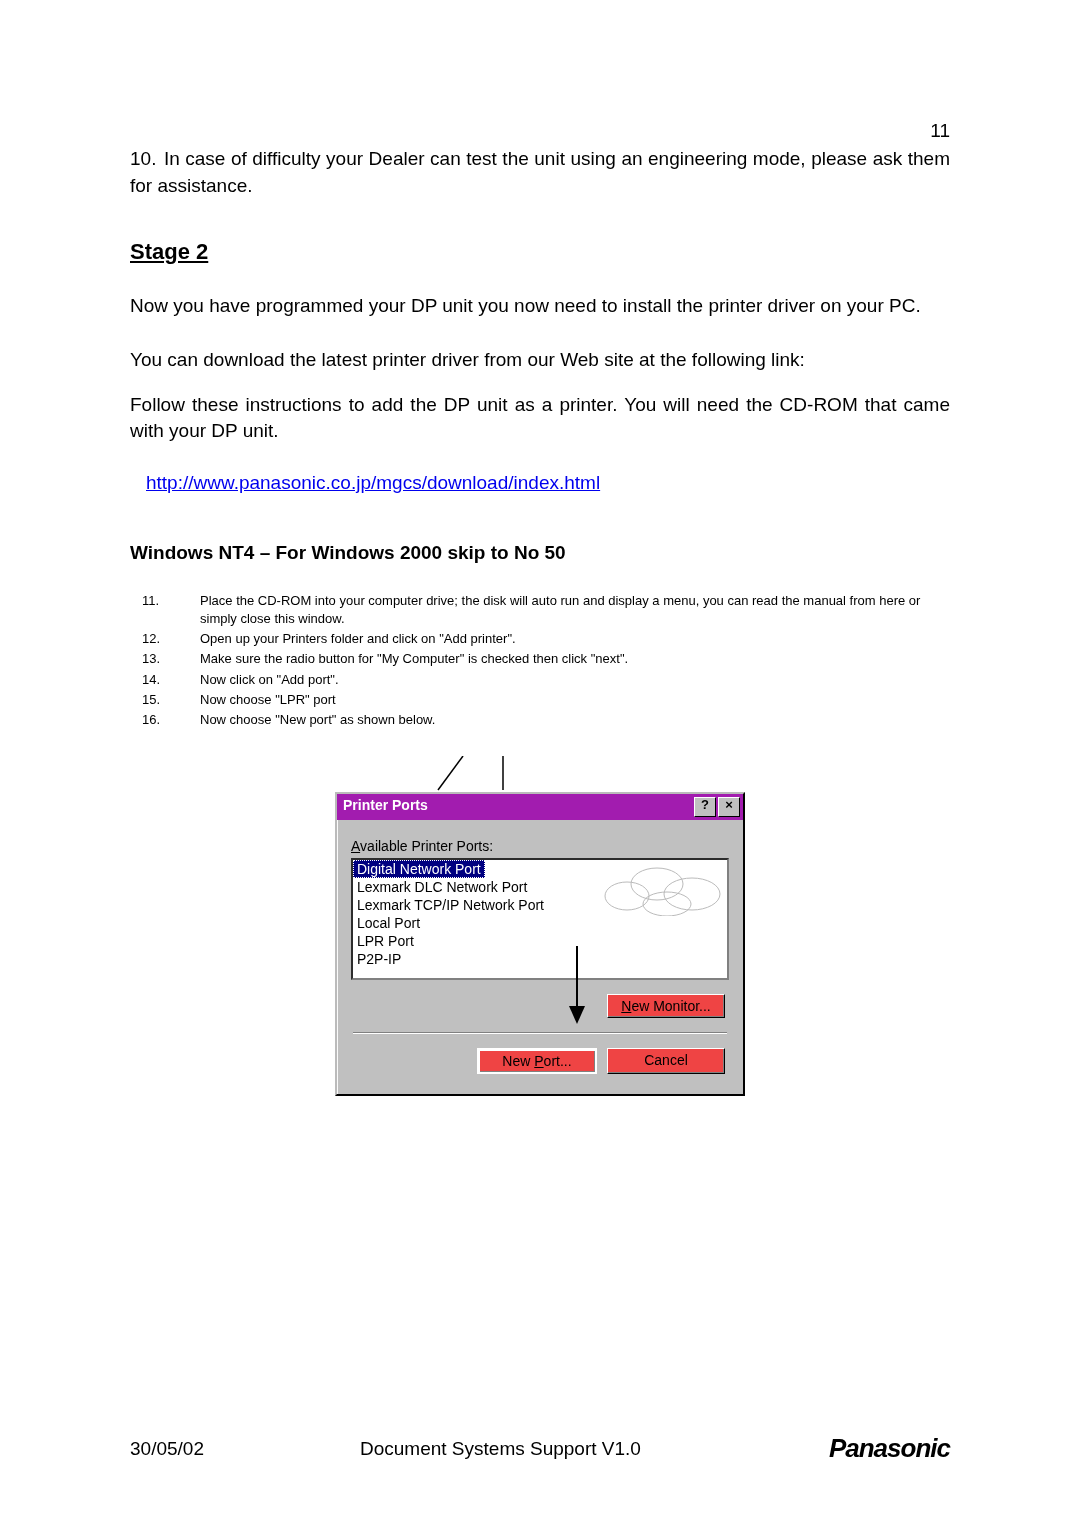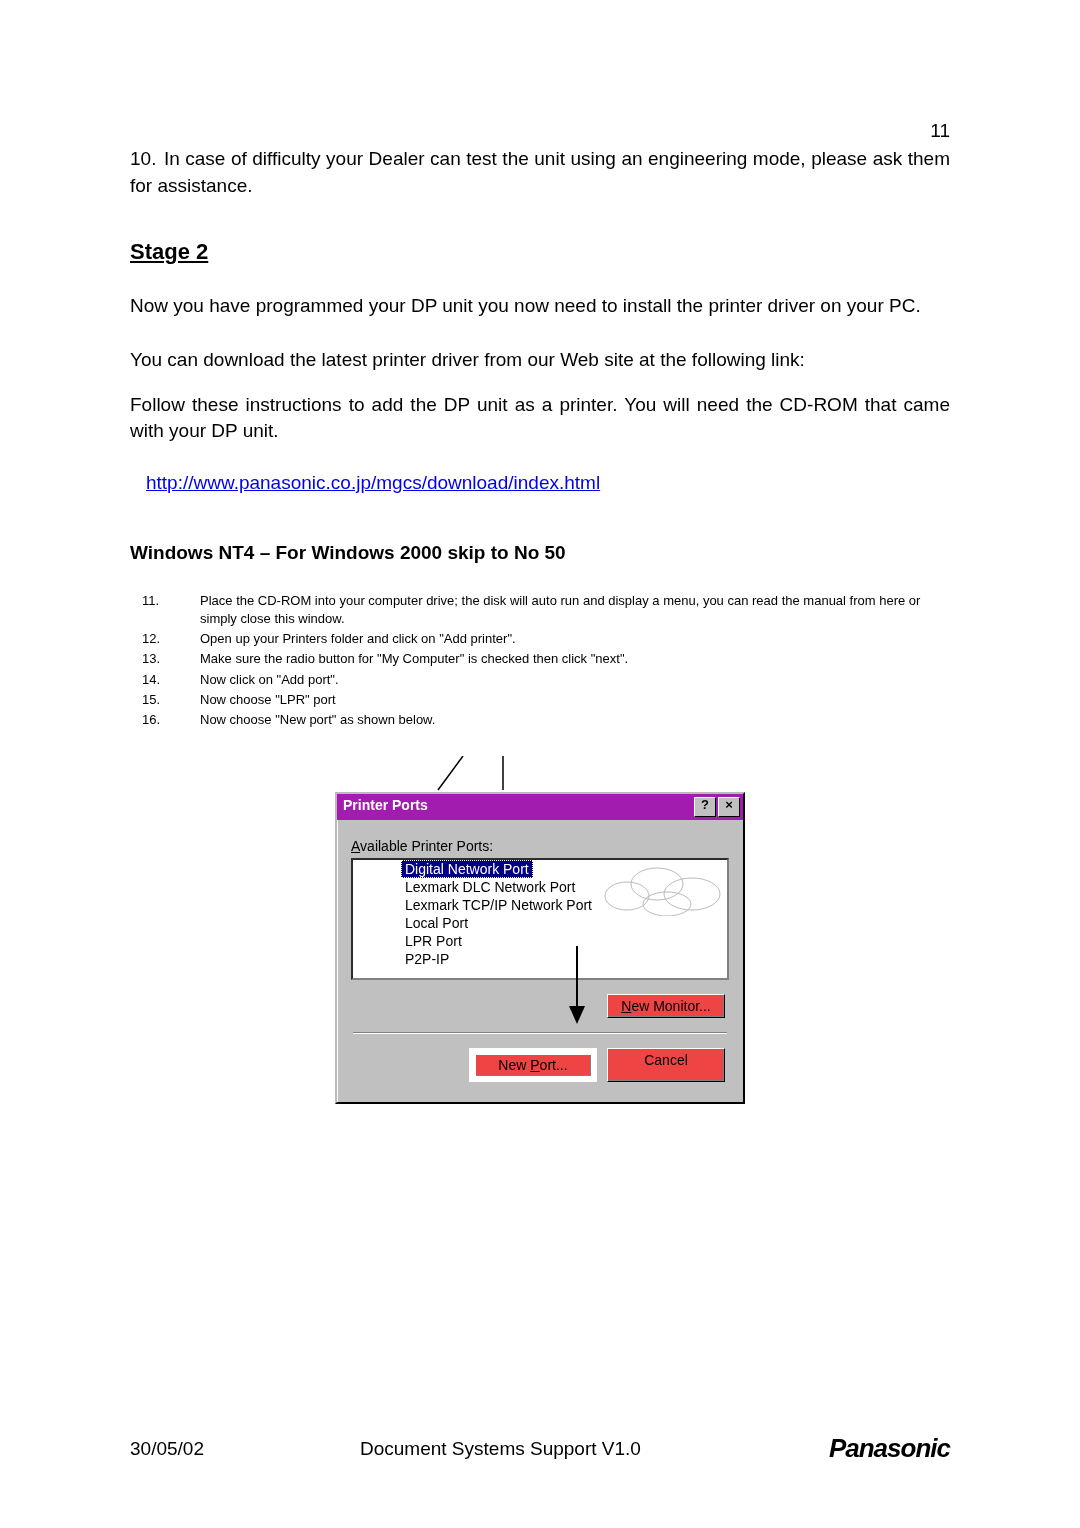--- a/index.html
+++ b/index.html
@@ -131,21 +131,20 @@
   .lbl {
     font-size: 14px;
     margin-bottom: 4px;
   }
   .listbox {
     border: 2px inset #808080;
     background: #fff;
     height: 118px;
     font-size: 14px;
     overflow: hidden;
-    padding-left: 48px;
   }
   .listbox .item {
     padding: 1px 4px;
     white-space: nowrap;
   }
   .listbox .item.selected {
     background: #000080;
     color: #fff;
     border: 1px dotted #fff;
     padding: 0 3px;
@@ -164,21 +163,21 @@
     border: 1px solid #000;
     border-left-color: #fff;
     border-top-color: #fff;
     box-shadow: inset -1px -1px 0 #808080;
     font-size: 14px;
     padding: 3px 10px;
     min-width: 96px;
     text-align: center;
   }
   .btn.default {
-    border: 6px solid #ffffff;
+    border: 2px solid #ffffff;
     box-shadow: inset 1px 1px 0 #fff, inset -1px -1px 0 #808080;
   }
   .row-monitor {
     display: flex;
     justify-content: flex-end;
     margin: 14px 4px 0 0;
     align-items: center;
   }
   .divider {
     border-top: 1px solid #808080;

